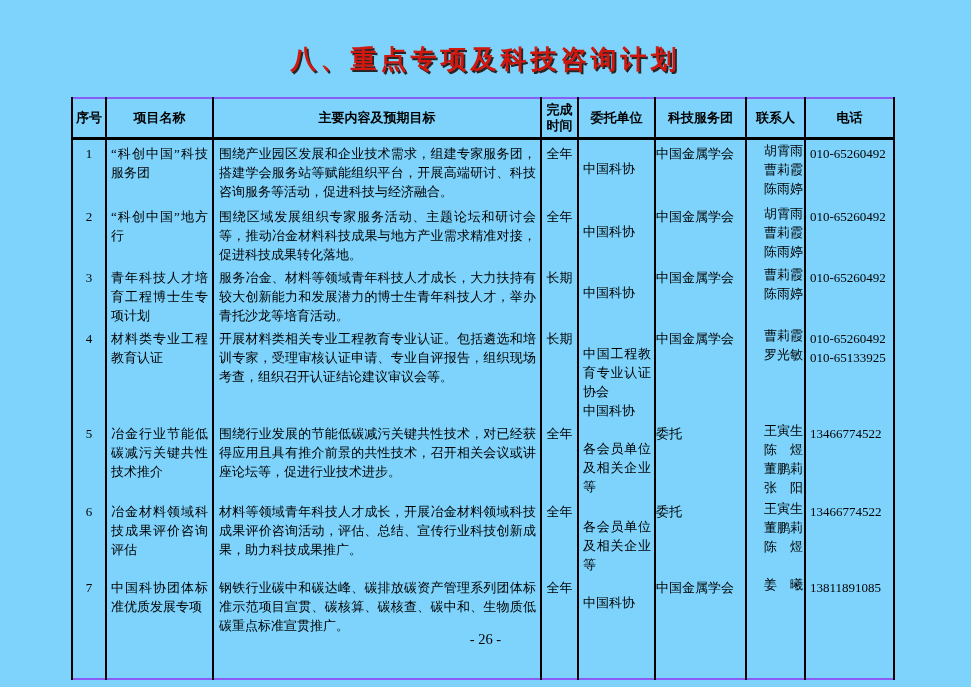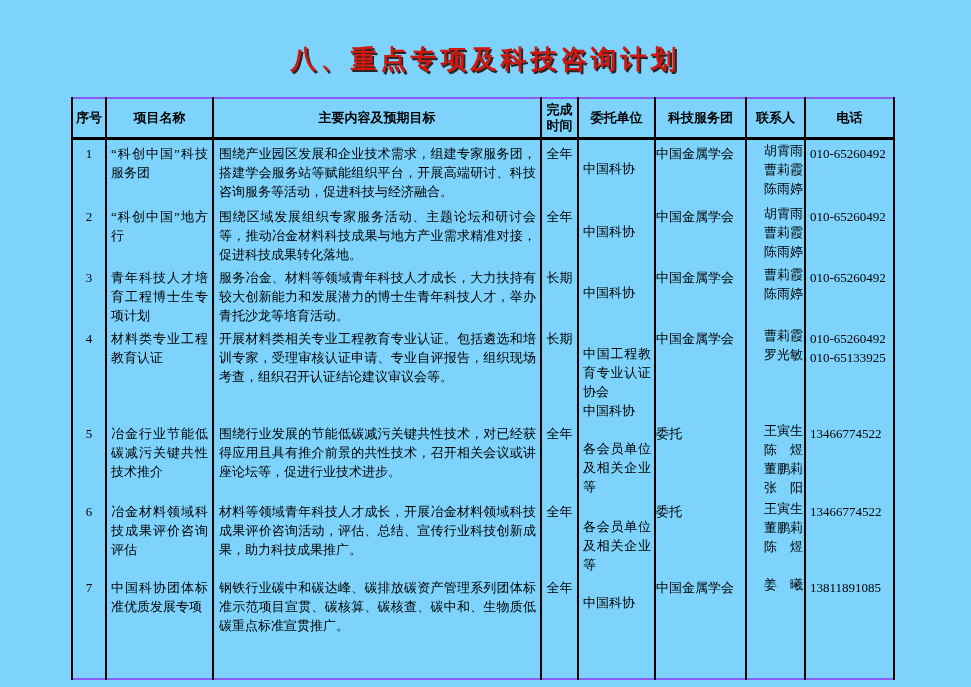--- a/index.html
+++ b/index.html
@@ -184,14 +184,15 @@
     <td class="td-content">钢铁行业碳中和碳达峰、碳排放碳资产管理系列团体标准示范项目宣贯、碳核算、碳核查、碳中和、生物质低碳重点标准宣贯推广。</td>
     <td class="td-time">全年</td>
     <td class="td-entrust">中国科协</td>
     <td class="td-undertake">中国金属学会</td>
     <td class="td-contact">姜　曦</td>
     <td class="td-phone">13811891085</td>
   </tr>
       </tbody>
   </table>
 
+  <div class="page-number">- 26 -</div>
 
 </div>
 
 </body></html>

